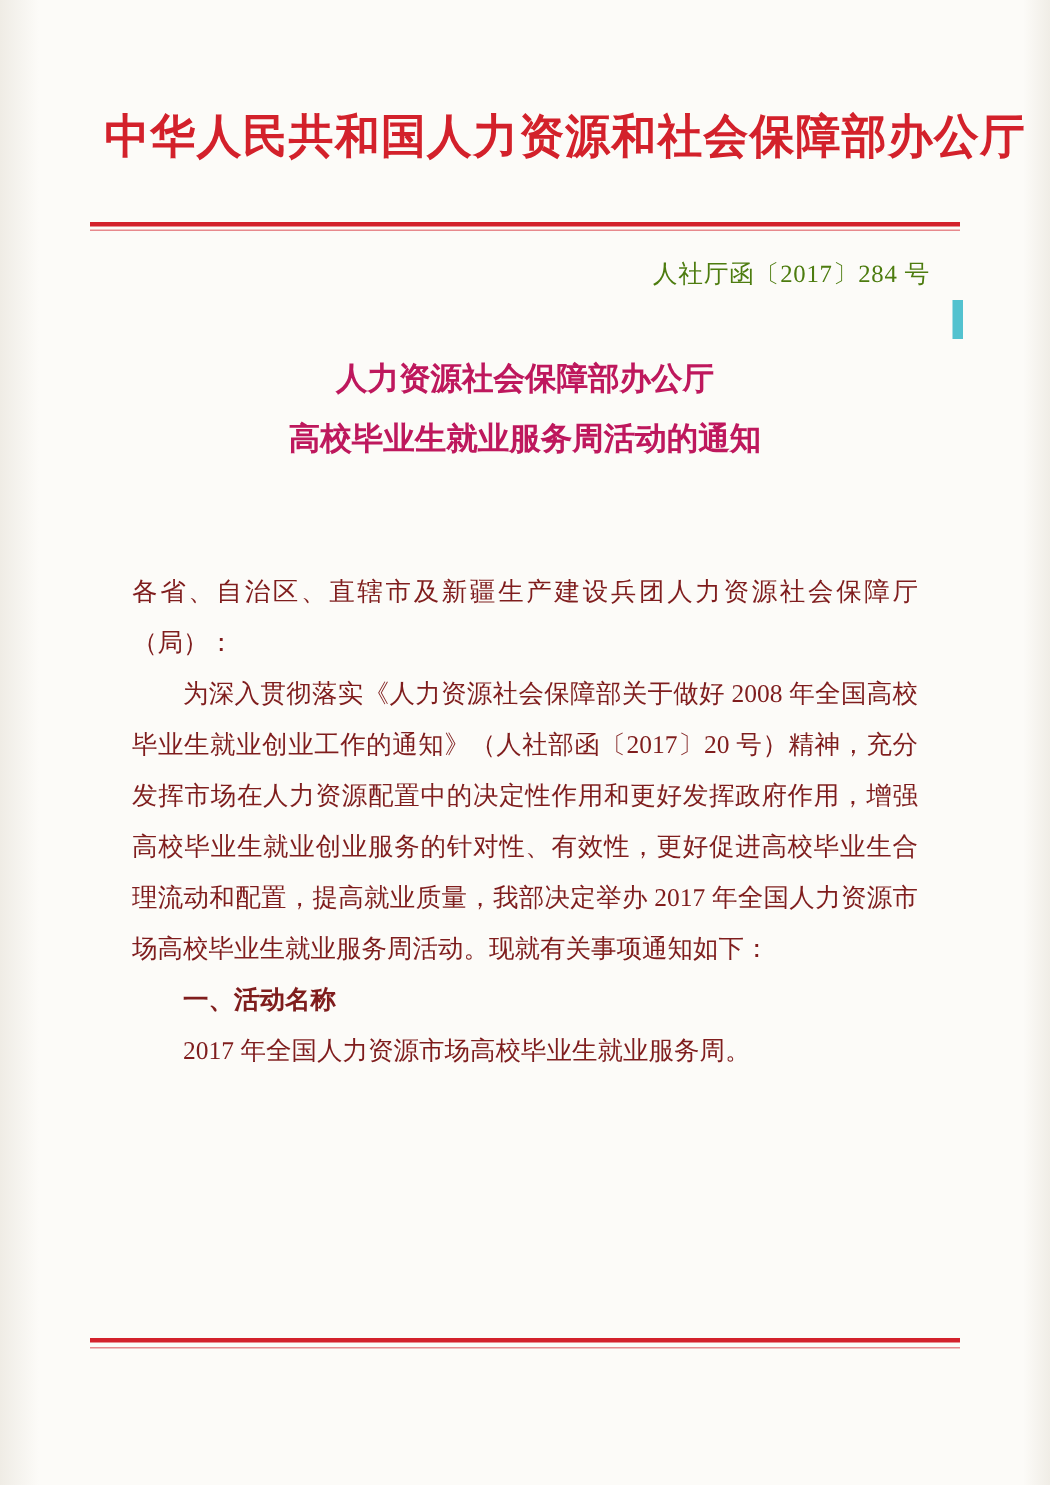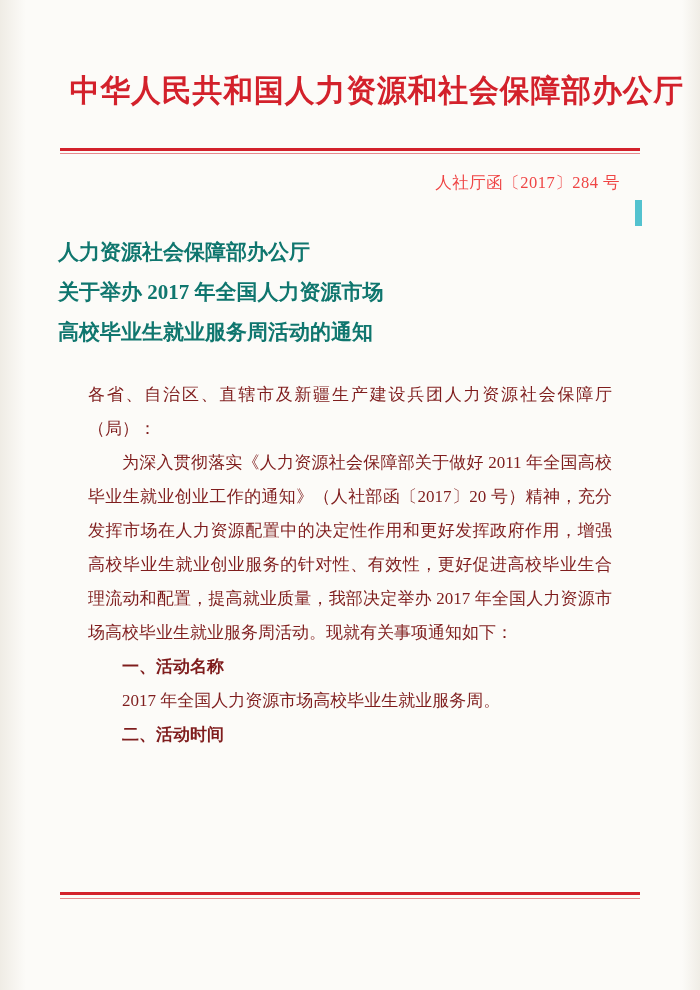--- a/index.html
+++ b/index.html
@@ -84,34 +84,34 @@
     opacity: .75;
   }
 
   
   .docnum {
     position: absolute;
     right: 22px;
     top: 172px;
     font-size: 16.5px;
     letter-spacing: 0.5px;
-    color: #ef4444;
+    color: #4d7c0f;
   }
 
   
   .title-block {
     position: absolute;
     left: 0;
     top: 232px;
     width: 584px;
-    text-align: left;
+    text-align: center;
     font-weight: bold;
     font-size: 21px;
     line-height: 40px;
-    color: #0f766e;
+    color: #be185d;
   }
   .title-line { display: block; }
 
   
   .body {
     position: absolute;
     left: 30px;
     top: 378px;
     width: 524px;
     font-size: 17px;
@@ -167,29 +167,27 @@
 
     <div class="rule-top"></div>
     <div class="rule-top-thin"></div>
 
     <div class="reg-mark"></div>
 
     <div class="docnum">人社厅函〔2017〕284 号</div>
 
     <div class="title-block">
       <span class="title-line">人力资源社会保障部办公厅</span>
-      <span class="title-line">关于举办 2017 年全国人力资源市场</span>
       <span class="title-line">高校毕业生就业服务周活动的通知</span>
     </div>
 
     <div class="body">
       <p class="p">各省、自治区、直辖市及新疆生产建设兵团人力资源社会保障厅（局）：</p>
-      <p class="p p-indent">为深入贯彻落实《人力资源社会保障部关于做好 2011 年全国高校毕业生就业创业工作的通知》（人社部函〔2017〕20 号）精神，充分发挥市场在人力资源配置中的决定性作用和更好发挥政府作用，增强高校毕业生就业创业服务的针对性、有效性，更好促进高校毕业生合理流动和配置，提高就业质量，我部决定举办 2017 年全国人力资源市场高校毕业生就业服务周活动。现就有关事项通知如下：</p>
+      <p class="p p-indent">为深入贯彻落实《人力资源社会保障部关于做好 2008 年全国高校毕业生就业创业工作的通知》（人社部函〔2017〕20 号）精神，充分发挥市场在人力资源配置中的决定性作用和更好发挥政府作用，增强高校毕业生就业创业服务的针对性、有效性，更好促进高校毕业生合理流动和配置，提高就业质量，我部决定举办 2017 年全国人力资源市场高校毕业生就业服务周活动。现就有关事项通知如下：</p>
       <p class="p p-head">一、活动名称</p>
       <p class="p p-sub">2017 年全国人力资源市场高校毕业生就业服务周。</p>
-      <p class="p p-head">二、活动时间</p>
     </div>
 
     <div class="rule-bot"></div>
     <div class="rule-bot-thin"></div>
 
   </div>
 </div>
 
 </body></html>

